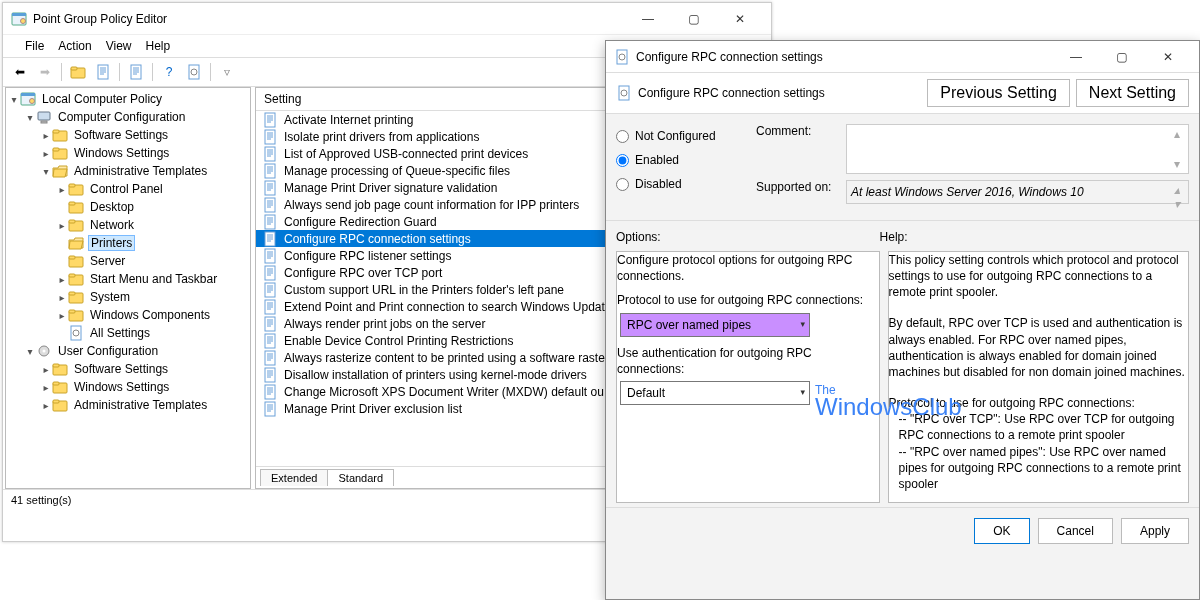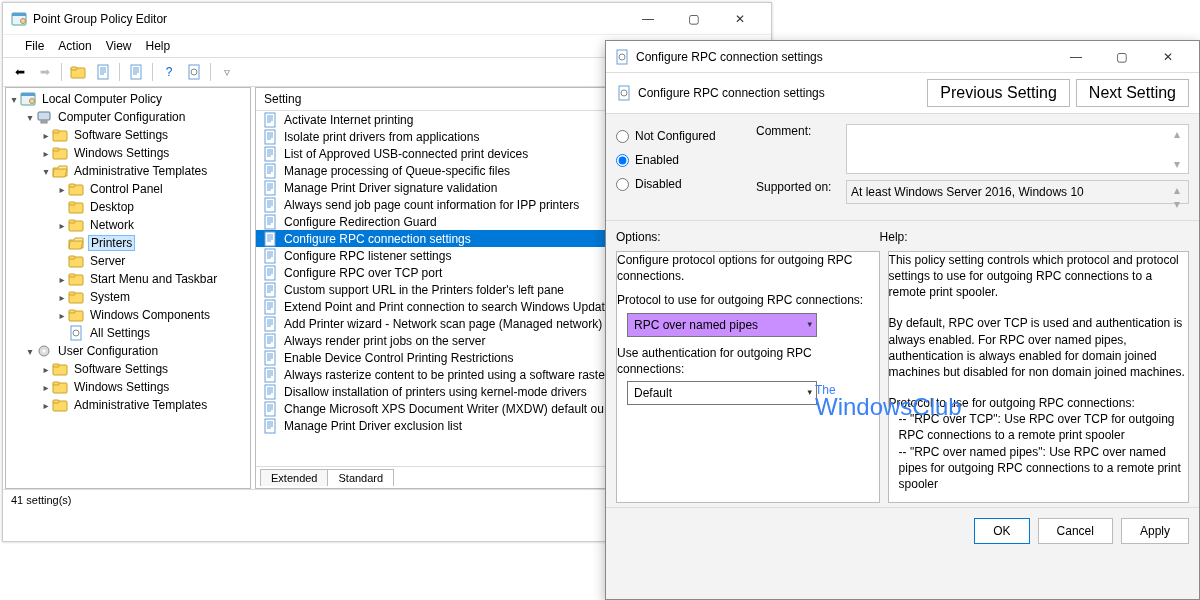--- a/index.html
+++ b/index.html
@@ -43,32 +43,32 @@
 .subbar .sublbl { flex:1; font-size:12px; }
 .navbtn { border:1px solid #bbb; background:#fff; padding:4px 12px; margin-left:6px; font-size:16px; }
 .dlg-top { display:flex; padding:10px; gap:20px; border-bottom:1px solid #ddd; }
 .radios { width:120px; }
 .radio { display:flex; align-items:center; height:24px; gap:6px; }
 .radio input { width:13px; height:13px; }
 .meta { flex:1; }
 .meta-row { display:flex; align-items:flex-start; margin-bottom:6px; }
 .meta-row .mlbl { width:90px; }
 .meta-row .mval { flex:1; border:1px solid #ccc; background:#fff; min-height:50px; padding:4px; font-size:11px; position:relative; }
-.meta-row .mval.small { min-height:24px; background:#f3f3f3; }
+.meta-row .mval.small { min-height:24px; background:#f3f3f3;font-style:italic; }
 .scrollhint { position:absolute; right:2px; top:2px; bottom:2px; width:12px; display:flex; flex-direction:column; justify-content:space-between; color:#aaa; font-size:9px; }
 
 .dlg-mid { display:flex; padding:6px 10px 0 10px; }
 .dlg-mid .col-l { width:46%; } .dlg-mid .col-r { flex:1; }
 .colhead { padding:3px 0; }
 
 .dlg-main { display:flex; padding:4px 10px; gap:8px; height:260px; }
 .panel { border:1px solid #bbb; background:#fff; padding:0; overflow:auto; font-size:11px; line-height:1.35; }
 .panel.left { width:46%; }
 .panel.right { flex:1; }
-.sel-combo { width:190px; border:1px solid #777; padding:3px 22px 3px 6px; margin:4px 0 8px 10px; position:relative; font-size:11px; display:inline-block; }
+.sel-combo { width:190px; border:1px solid #777; padding:3px 22px 3px 6px; margin:4px 0 8px 3px; position:relative; font-size:11px; display:inline-block; }
 .sel-combo.hl { background:#c98fff; }
 .sel-combo .dd { position:absolute; right:4px; top:4px; font-size:9px; color:#333; }
 
 .dlg-btns { display:flex; justify-content:flex-end; gap:8px; padding:10px; border-top:1px solid #ddd; }
 .dbtn { border:1px solid #bbb; background:#fff; padding:5px 18px; font-size:12px; }
 .dbtn.primary { border-color:#0078d7; }
 
 .watermark { position:absolute; left:815px; top:385px; font-family:Georgia,serif; font-size:24px; color:#3b82f6; line-height:.9; pointer-events:none; }
 .watermark .l2 { font-size:24px; }
 svg.ficon { display:block; }
@@ -359,26 +359,20 @@
             <svg class="rico ficon" width="16" height="16">
               <use href="#i-doc"></use>
             </svg>
             <span>Custom support URL in the Printers folder's left pane</span>
           </div>
           <div class="row">
             <svg class="rico ficon" width="16" height="16">
               <use href="#i-doc"></use>
             </svg>
             <span>Extend Point and Print connection to search Windows Update</span>
-          </div>
-          <div class="row">
-            <svg class="rico ficon" width="16" height="16">
-              <use href="#i-doc"></use>
-            </svg>
-            <span>Add Printer wizard - Network scan page (Managed network)</span>
           </div>
           <div class="row">
             <svg class="rico ficon" width="16" height="16">
               <use href="#i-doc"></use>
             </svg>
             <span>Always render print jobs on the server</span>
           </div>
           <div class="row">
             <svg class="rico ficon" width="16" height="16">
               <use href="#i-doc"></use>

